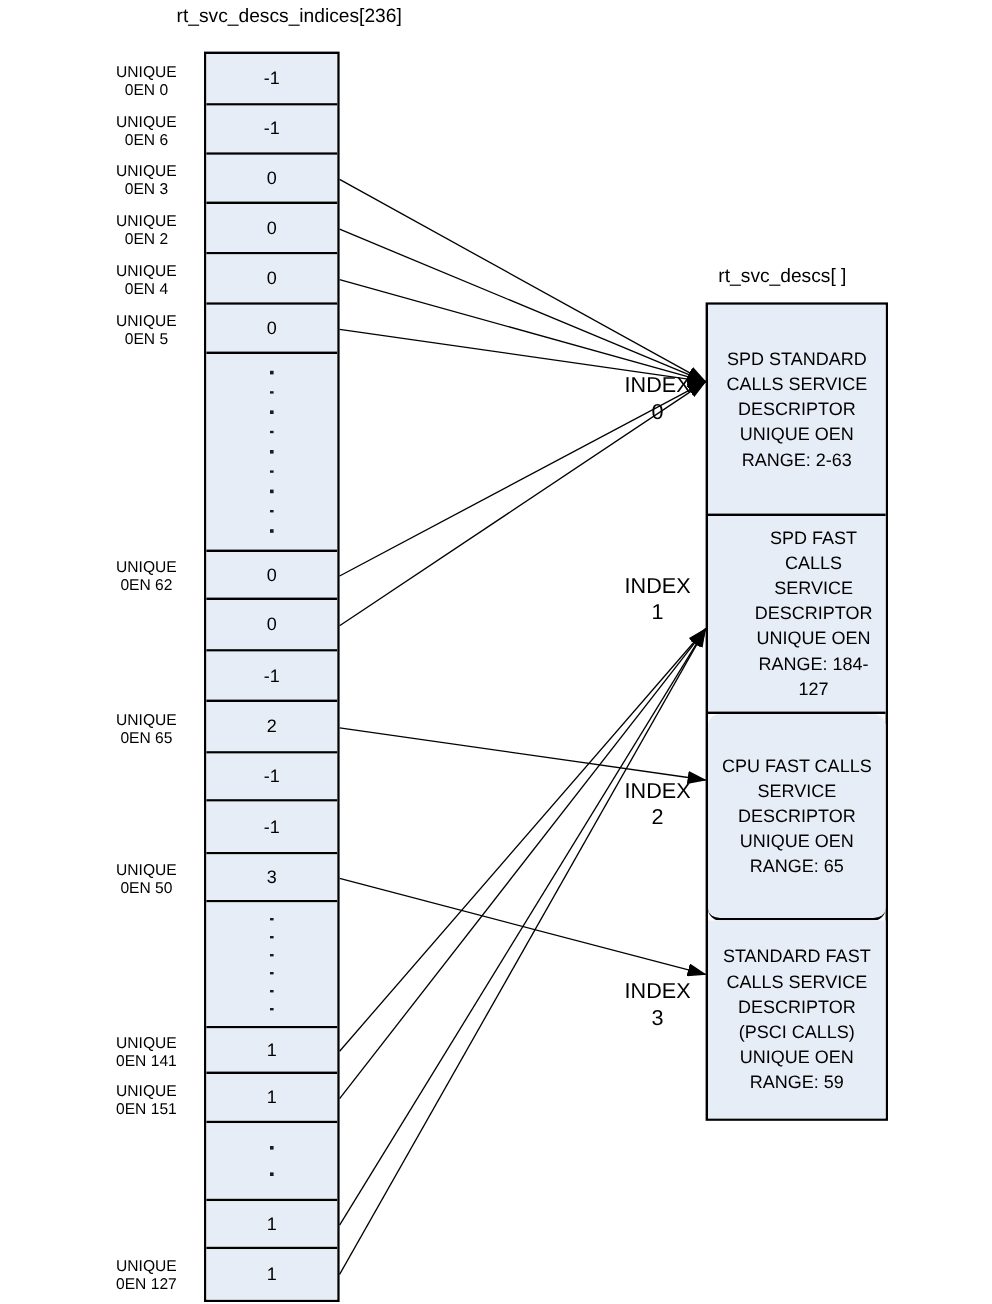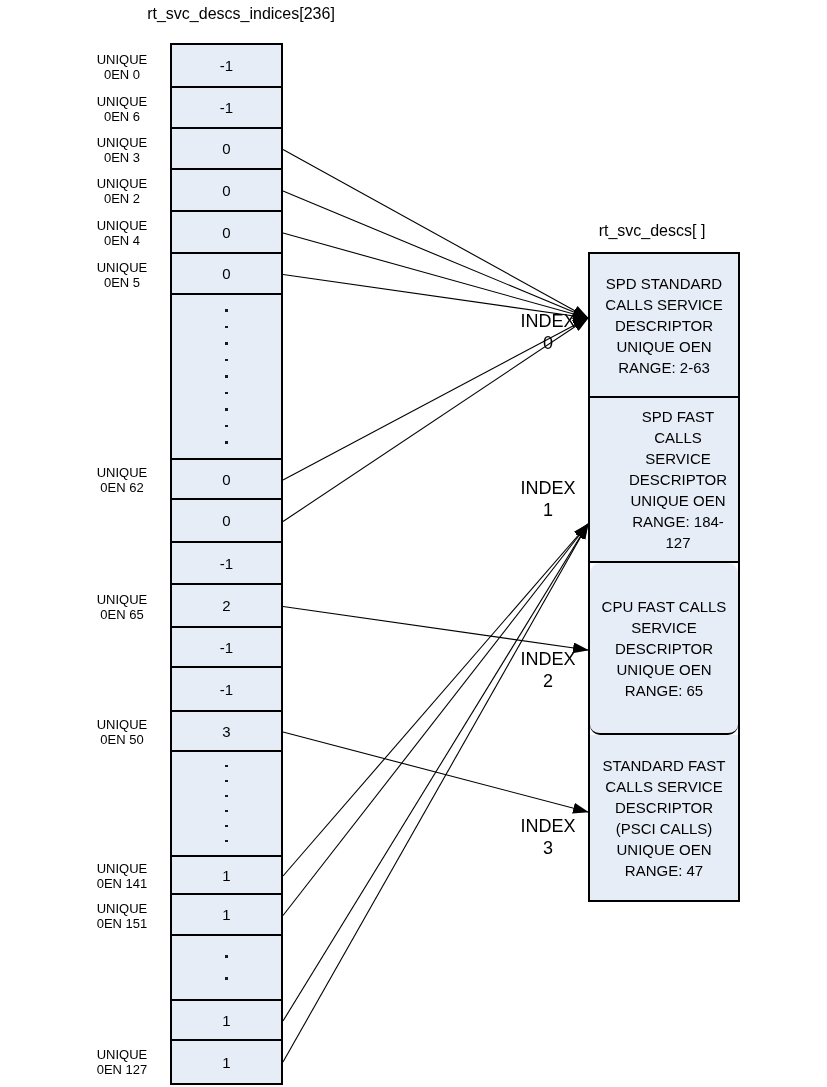--- a/index.html
+++ b/index.html
@@ -141,21 +141,21 @@
         </div>
       </div>
       <div class="cell" style="height: 40px;">
         <span>1</span>
       </div>
       <div class="cell" style="height: 42px;">
         <span>1</span>
       </div>
     </div>
   <div class="desc-col">
-      <div class="desc-box" style="height: 144px; justify-content: center;">
+      <div class="desc-box" style="height: 176px; justify-content: center;">
         <div>SPD STANDARD</div>
         <div>CALLS SERVICE</div>
         <div>DESCRIPTOR</div>
         <div>UNIQUE OEN</div>
         <div>RANGE: 2-63</div>
       </div>
       <div class="desc-box" style="height: 165px; padding-left: 32px;">
         <div>SPD FAST CALLS</div>
         <div>SERVICE</div>
         <div>DESCRIPTOR</div>
@@ -168,21 +168,21 @@
         <div>DESCRIPTOR</div>
         <div>UNIQUE OEN</div>
         <div>RANGE: 65</div>
       </div>
       <div class="desc-box" style="height: 165px;">
         <div>STANDARD FAST</div>
         <div>CALLS SERVICE</div>
         <div>DESCRIPTOR</div>
         <div>(PSCI CALLS)</div>
         <div>UNIQUE OEN</div>
-        <div>RANGE: 47</div>
+        <div>RANGE: 59</div>
       </div>
     </div>
 <div class="oen-label" style="top: 45px; height: 43px;">
       <span>UNIQUE</span>
       <span>0EN 0</span>
     </div>
     <div class="oen-label" style="top: 88px; height: 41px;">
       <span>UNIQUE</span>
       <span>0EN 6</span>
     </div>

